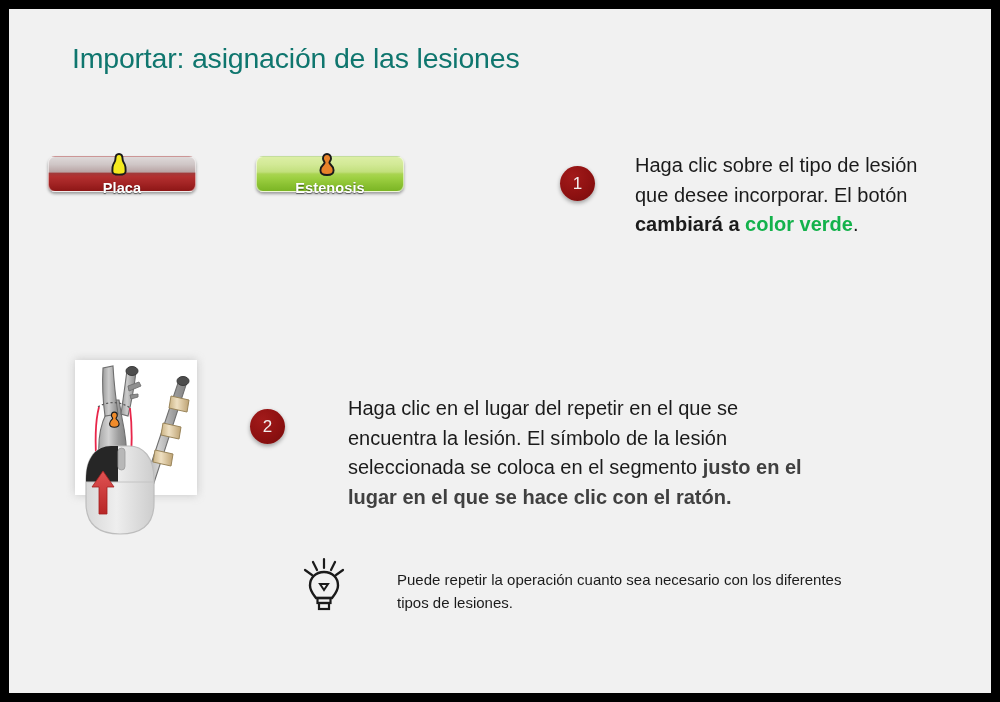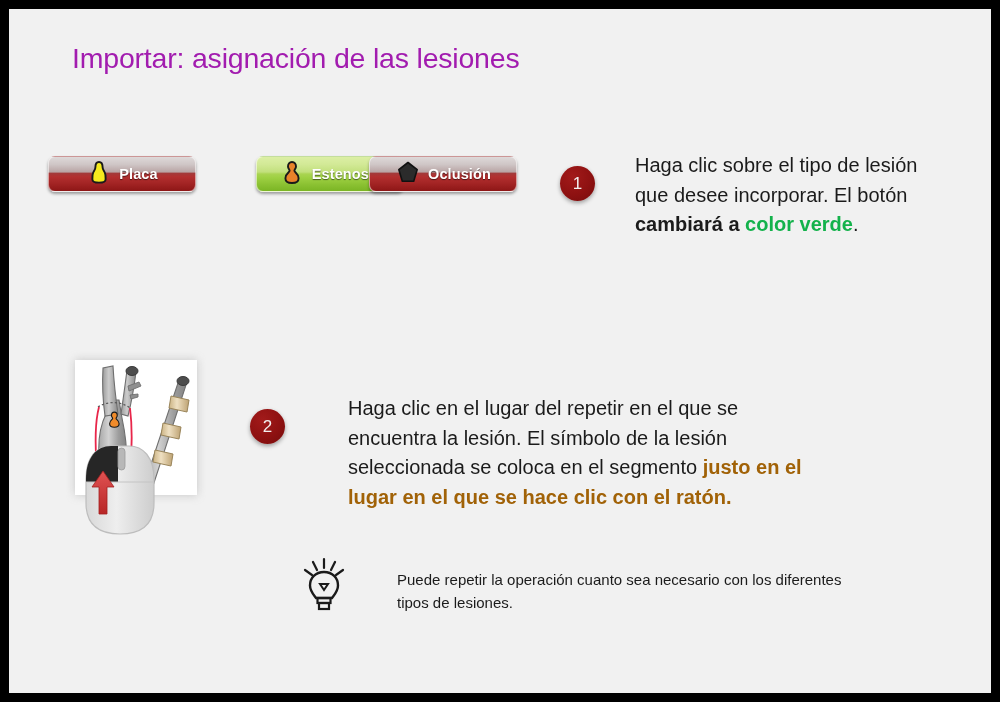--- a/index.html
+++ b/index.html
@@ -33,21 +33,21 @@
     overflow: hidden;
   }
 
   
   .page-title {
     position: absolute;
     left: 63px;
     top: 33px;
     font-size: 28.5px;
     font-weight: 400;
-    color: #a21caf;
+    color: #0f766e;
     letter-spacing: -0.2px;
     white-space: nowrap;
   }
 
   
   .btn-row {
     position: absolute;
     left: 31px;
     top: 141px;
     width: 520px;
@@ -57,20 +57,21 @@
     position: absolute;
     width: 148px;
     height: 36px;
     border-radius: 7px;
     box-sizing: border-box;
     display: flex;
     align-items: center;
     justify-content: center;
     box-shadow: 0 2px 3px rgba(0,0,0,0.35);
     border: 1px solid rgba(255,255,255,0.55);
+    flex-direction: column;
   }
   .lesion-btn.red {
     background: linear-gradient(to bottom,
       #ded9d9 0%, #cfc6c6 22%, #b9a5a5 44%,
       #a33a3a 48%, #b23030 58%, #a32424 78%, #8d1616 100%);
   }
   .lesion-btn.green {
     background: linear-gradient(to bottom,
       #dcefa5 0%, #d2e996 22%, #c2e07d 44%,
       #a9d451 50%, #9fd144 60%, #8cc233 80%, #7bb524 100%);
@@ -121,21 +122,21 @@
   .instr {
     position: absolute;
     font-size: 20px;
     line-height: 1.48;
     color: #1b1b1b;
   }
   .instr-1 { left: 626px; top: 142px; width: 300px; }
   .instr-2 { left: 339px; top: 385px; width: 460px; }
   .b { font-weight: 700; }
   .green-txt { color: #13b24b; font-weight: 700; }
-  .red-txt   { color: #a16207; font-weight: 700; }
+  .red-txt   { color: #404040; font-weight: 700; }
 
   
   .thumb-wrap {
     position: absolute;
     left: 57px;
     top: 342px;
     width: 150px;
     height: 200px;
   }
   .thumb-shadow {
@@ -206,28 +207,20 @@
           <svg viewBox="0 0 26 28" width="26" height="28">
             <path d="M13 3 C10.4 3 9.0 5.2 9.0 7.6 C9.0 9.6 10.6 10.4 10.6 11.8
                      C10.6 13.2 6.4 14.6 6.4 19.2 C6.4 22.4 9.0 24 13 24
                      C17 24 19.6 22.4 19.6 19.2 C19.6 14.6 15.4 13.2 15.4 11.8
                      C15.4 10.4 17 9.6 17 7.6 C17 5.2 15.6 3 13 3 Z" fill="#e8822a" stroke="#1a1a1a" stroke-width="1.9" stroke-linejoin="round"></path>
           </svg>
         </span>
         <span class="btn-label">Estenosis</span>
       </div>
 
-      <div class="lesion-btn red btn-oclus">
-        <span class="btn-icon">
-          <svg viewBox="0 0 26 28" width="26" height="28">
-            <path d="M13 3.5 L22.2 10.6 L18.7 22.2 L7.3 22.2 L3.8 10.6 Z" fill="#2b2b2b" stroke="#111111" stroke-width="1.6" stroke-linejoin="round"></path>
-          </svg>
-        </span>
-        <span class="btn-label">Oclusión</span>
-      </div>
 
     </div>
 
     <div class="step-badge badge-1">
       <span>1</span>
     </div>
     <div class="instr instr-1">
       <span>Haga clic sobre el tipo de lesión que desee incorporar. El botón </span><span class="b">cambiará a </span><span class="green-txt">color verde</span><span>.</span>
     </div>
 

